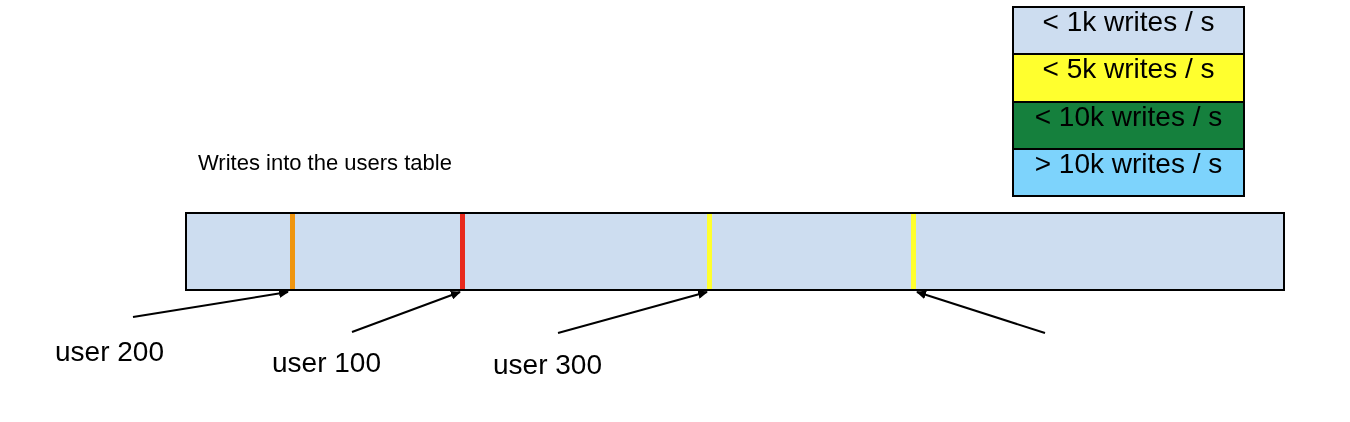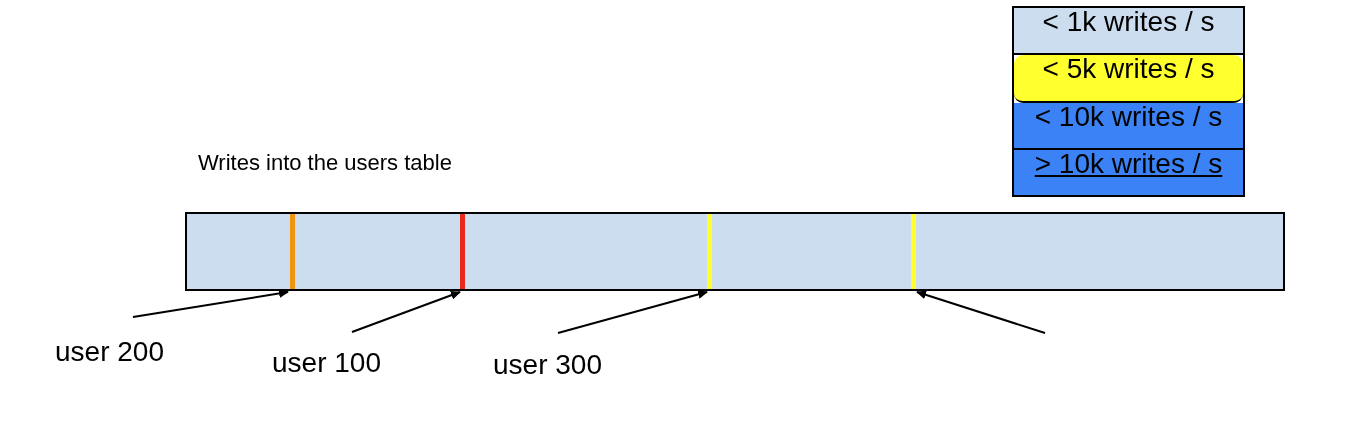--- a/index.html
+++ b/index.html
@@ -74,27 +74,27 @@
 <body>
 
 <div class="canvas" id="canvas">
 
   <div class="title">Writes into the users table</div>
 
   <div class="legend">
     <div class="legend-row" style="background-color: rgb(205, 221, 240);">
       <span class="legend-label">&lt; 1k writes / s</span>
     </div>
-    <div class="legend-row" style="background-color: rgb(255, 255, 46); border-radius: 9px;">
+    <div class="legend-row" style="background-color: rgb(255, 255, 46);">
       <span class="legend-label">&lt; 5k writes / s</span>
     </div>
-    <div class="legend-row" style="background-color: #3b82f6;">
+    <div class="legend-row" style="background-color: #15803d;">
       <span class="legend-label">&lt; 10k writes / s</span>
     </div>
-    <div class="legend-row" style="background-color: #3b82f6; text-decoration: underline;">
+    <div class="legend-row" style="background-color: #7dd3fc;">
       <span class="legend-label">&gt; 10k writes / s</span>
     </div>
   </div>
 
   <div class="bar" id="bar" style="background-color: rgb(205, 221, 240); left: 185px; top: 212px; width: 1100px; height: 79px;">
       <div class="stripe" style="left: 103px; background-color: rgb(239, 149, 15);"></div>
       <div class="stripe" style="left: 273px; background-color: rgb(232, 41, 28);"></div>
       <div class="stripe" style="left: 520px; background-color: rgb(255, 255, 46);"></div>
       <div class="stripe" style="left: 724px; background-color: rgb(255, 255, 46);"></div>
     </div>

